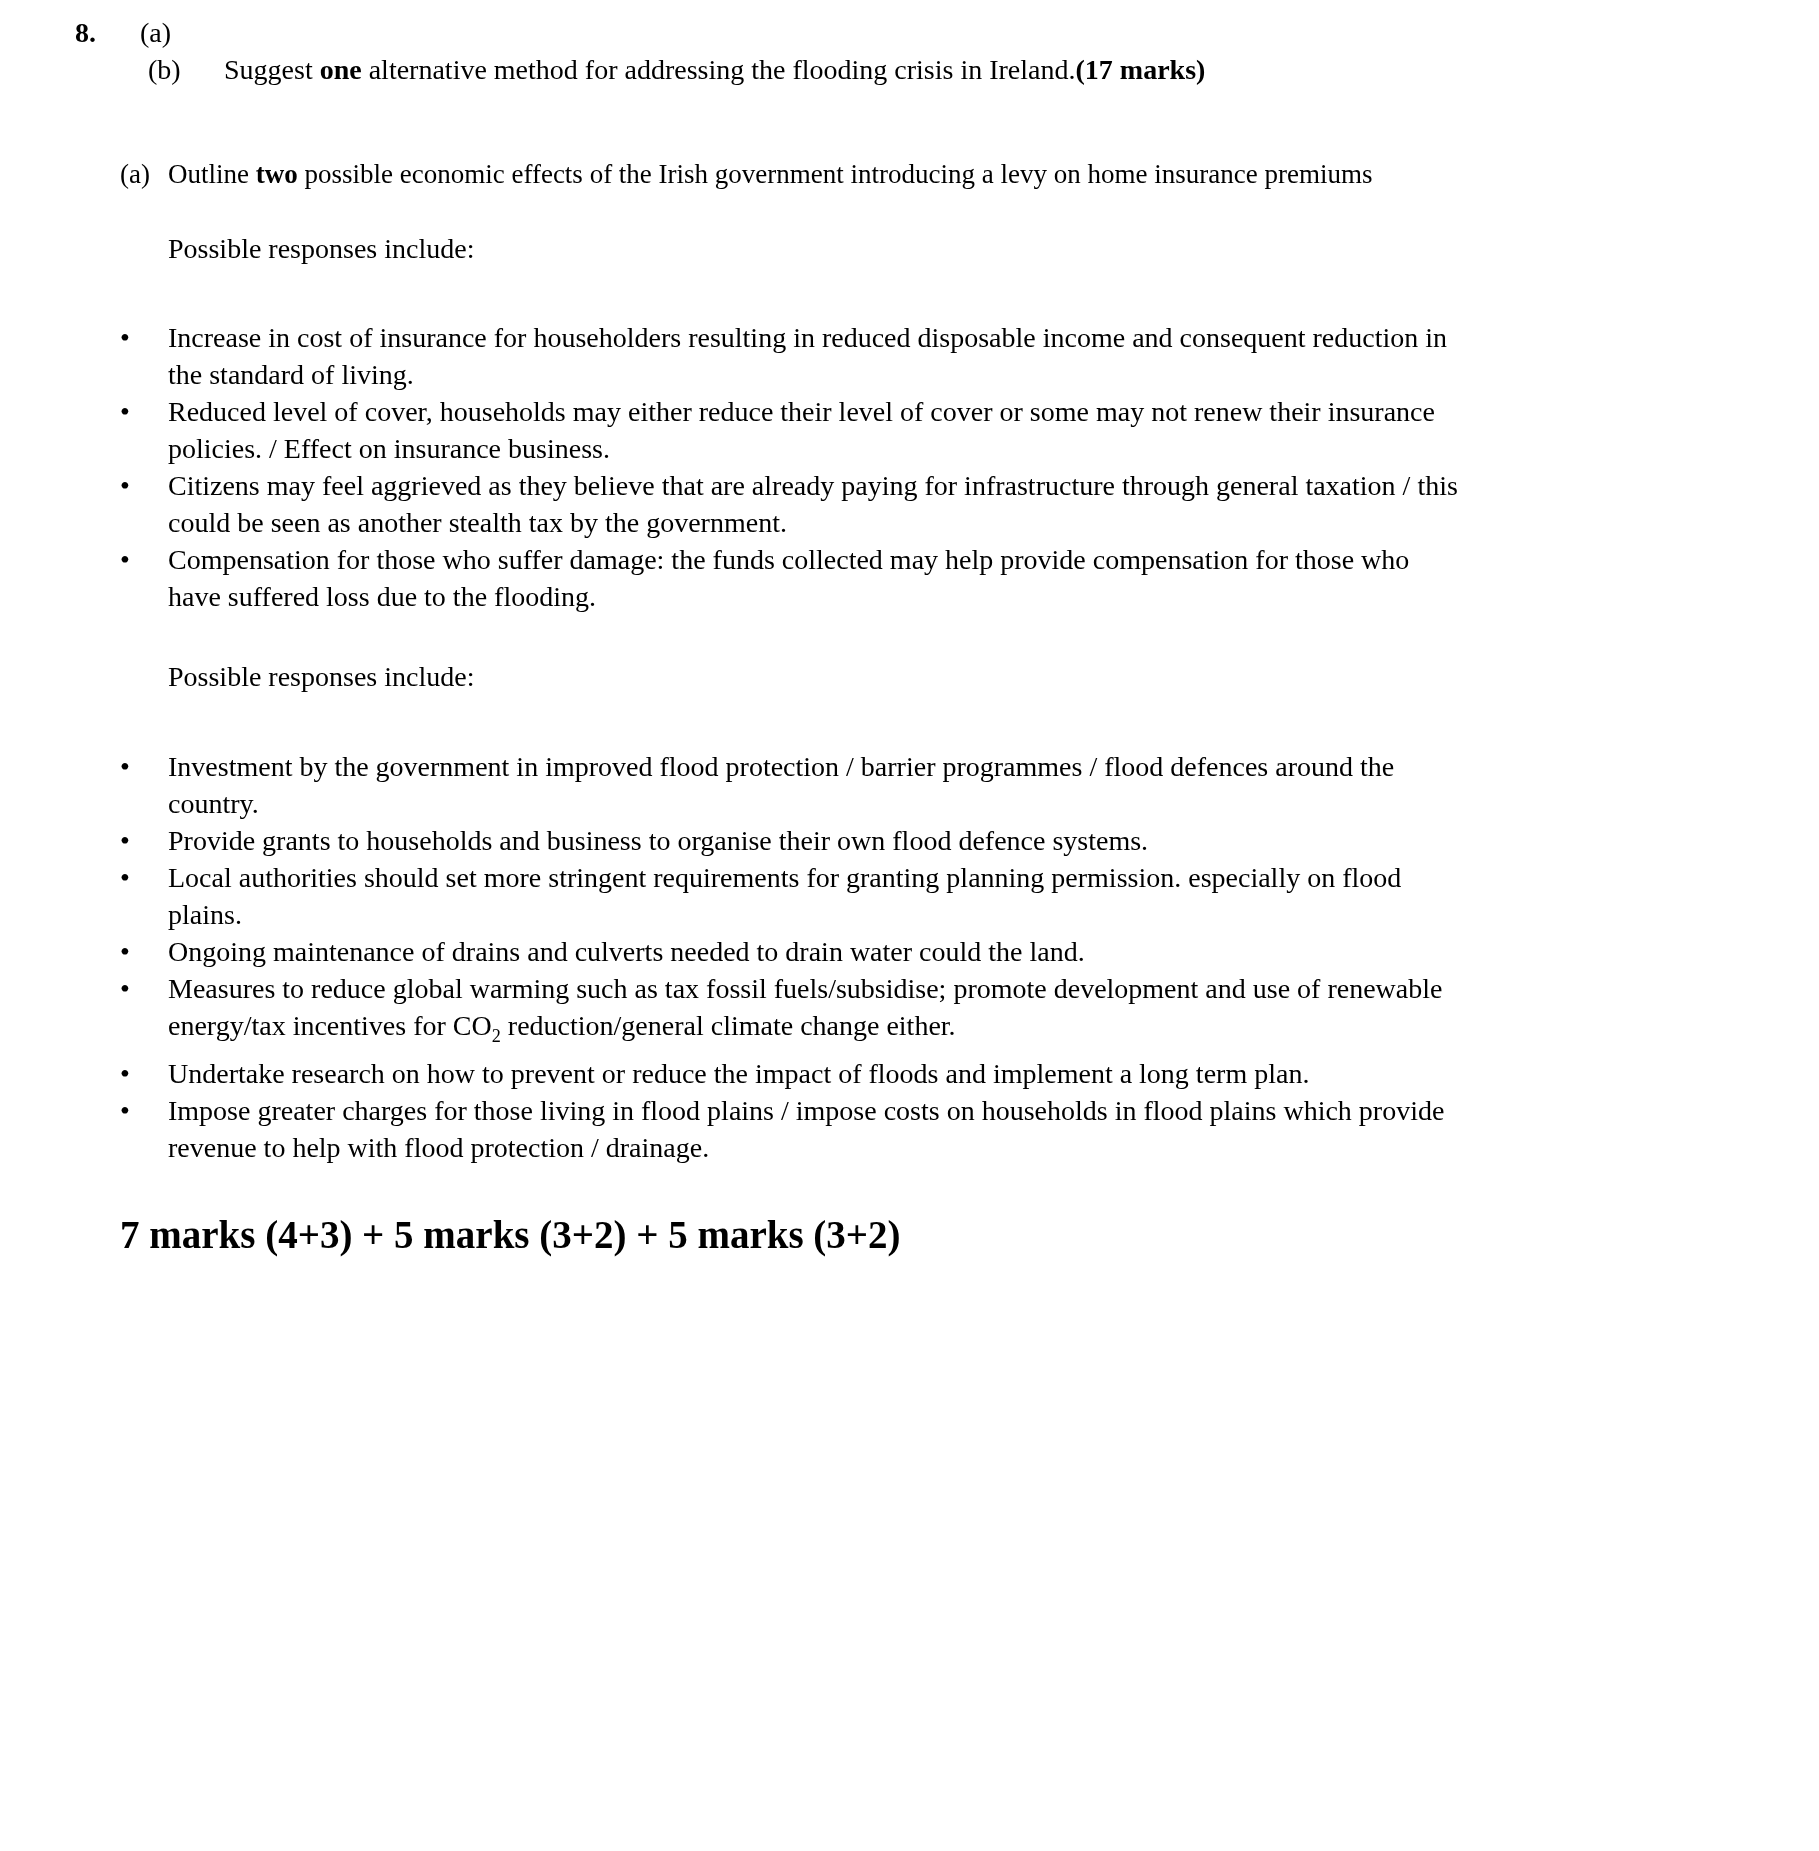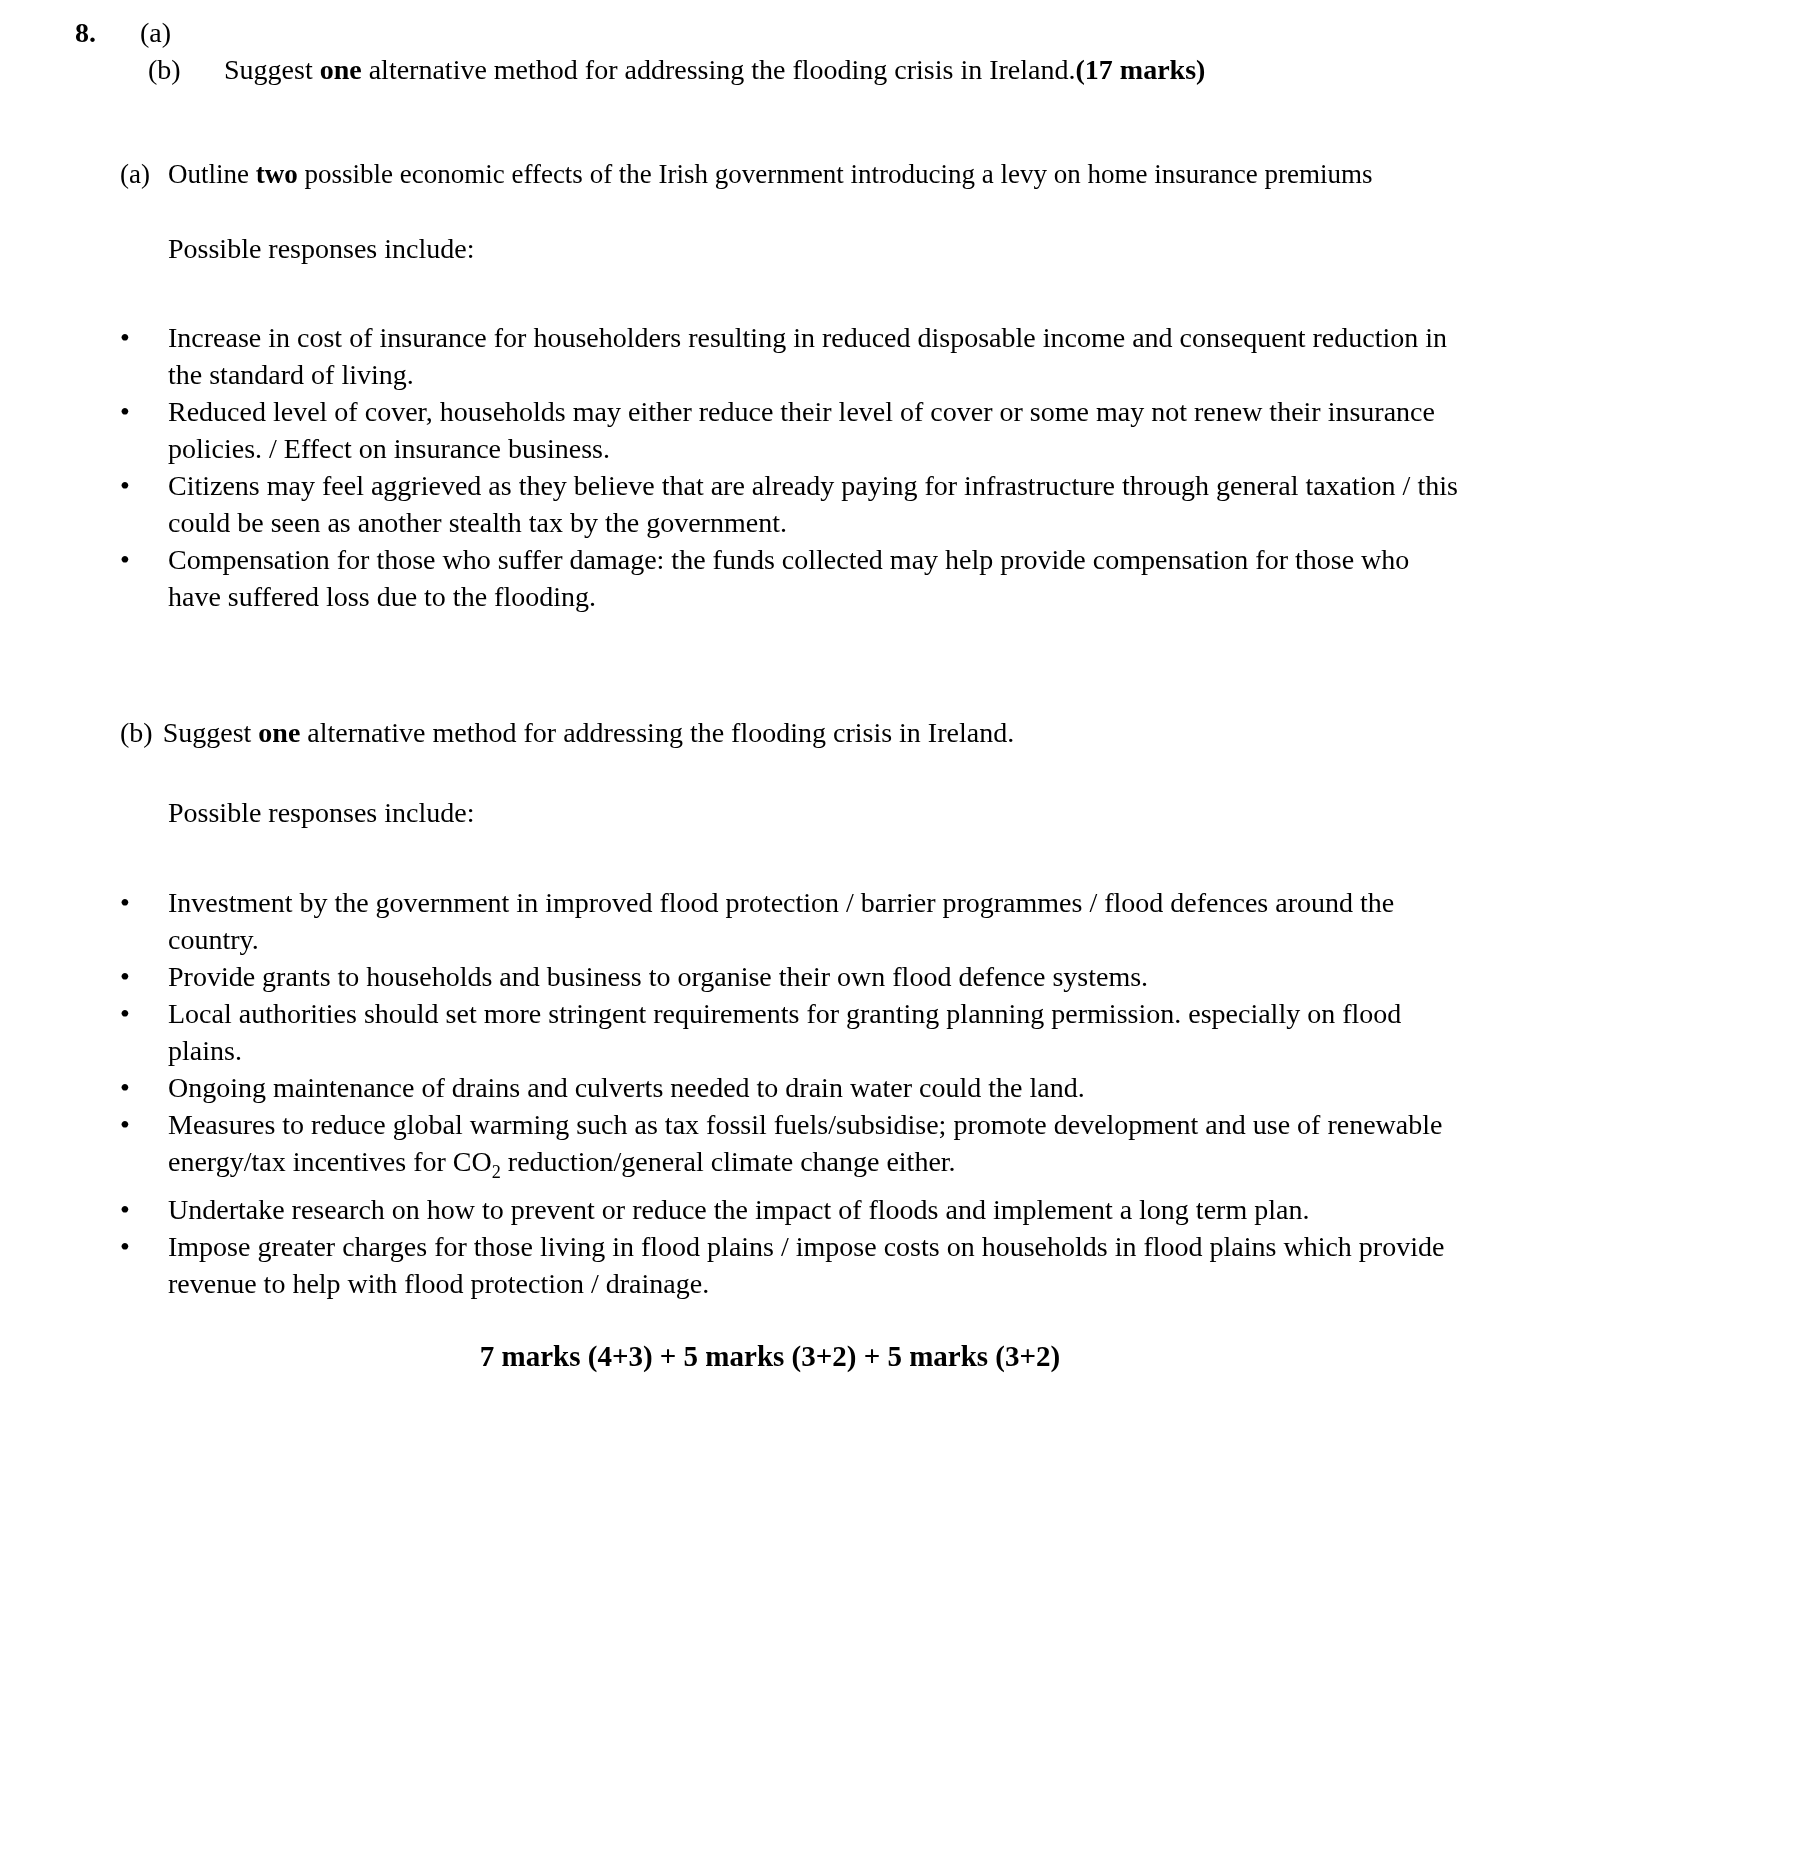--- a/index.html
+++ b/index.html
@@ -63,26 +63,26 @@
       margin-top: 99px;
       margin-left: 120px;
       margin-right: 140px;
     }
     .sec-heading-b .lbl { margin-right: 10px; }
     .intro-b { margin-top: 43px; margin-left: 168px; }
     ul.bullets.second { margin-top: 53px; }
 
     
     .footer {
-      margin-top: 36px;
+      margin-top: 50px;
       margin-left: 120px;
       width: 1300px;
-      text-align: center;
+      text-align: left;
       font-weight: bold;
-      font-size: 29px;
+      font-size: 39px;
     }
     .footer-line2 { margin-top: 9px; }
     sub { font-size: 0.65em; }
     sup { font-size: 0.65em; }
   </style>
 </head>
 <body>
 
 <div class="page">
 
@@ -114,23 +114,20 @@
     <li>
       <span class="dot">•</span>
       <span class="txt">Citizens may feel aggrieved as they believe that are already paying for infrastructure through general taxation / this could be seen as another stealth tax by the government.</span>
     </li>
     <li>
       <span class="dot">•</span>
       <span class="txt">Compensation for those who suffer damage: the funds collected may help provide compensation for those who have suffered loss due to the flooding.</span>
     </li>
   </ul>
 
-  <div class="sec-heading-b">
-    <span class="lbl">(b)</span><span>Suggest </span><span class="b">one</span><span> alternative method for addressing the flooding crisis in Ireland.</span>
-  </div>
 
   <div class="intro-b">Possible responses include:</div>
 
   <ul class="bullets second">
     <li>
       <span class="dot">•</span>
       <span class="txt">Investment by the government in improved flood protection / barrier programmes / flood defences around the country.</span>
     </li>
     <li>
       <span class="dot">•</span>

